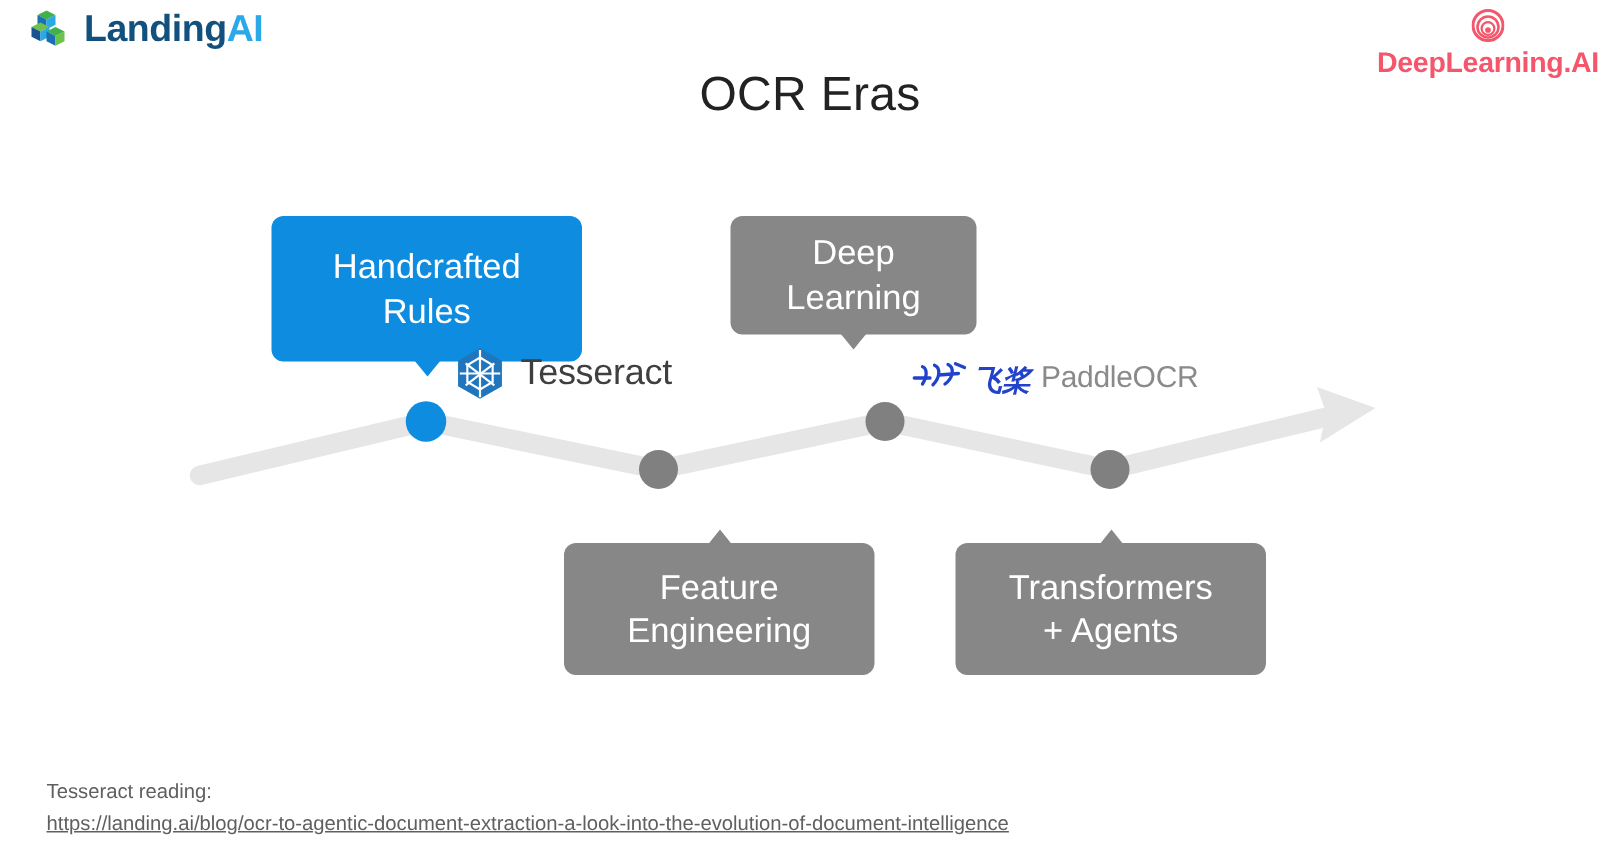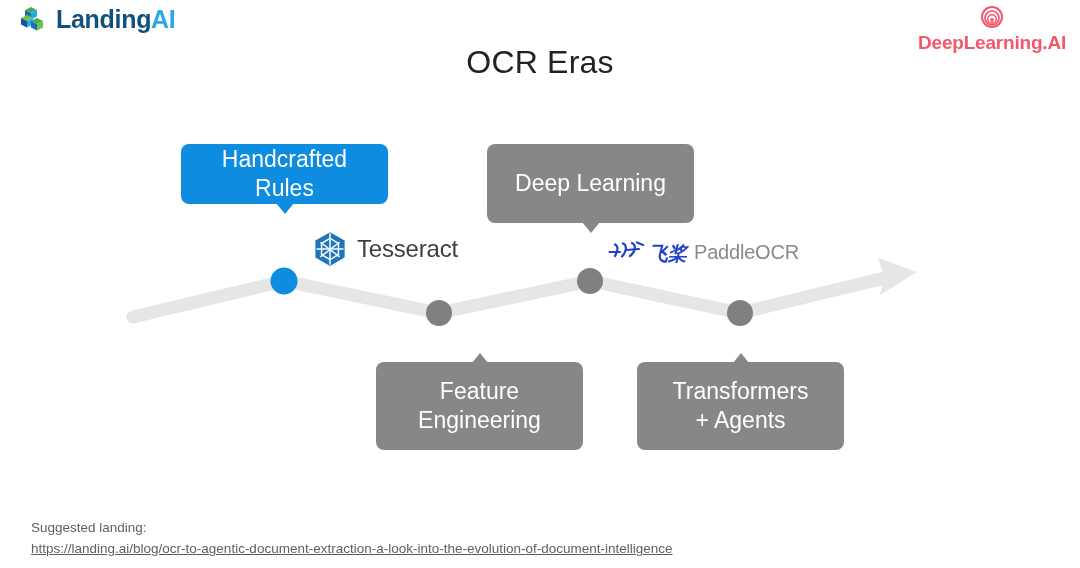--- a/index.html
+++ b/index.html
@@ -118,34 +118,34 @@
   }
   .callout.blue.down .tip { border-top: 11px solid #0d8ce0; }
   .callout.gray.down .tip { border-top: 11px solid #878787; }
   .callout.up .tip {
     top: -9px;
     border-left: 8px solid transparent;
     border-right: 8px solid transparent;
     border-bottom: 10px solid #878787;
   }
 
-  #box-handcrafted { left: 181px; top: 144px; width: 207px; height: 60px; }
-  #box-deeplearning { left: 487px; top: 144px; width: 207px; height: 79px; }
+  #box-handcrafted { left: 181px; top: 144px; width: 207px; height: 97px; }
+  #box-deeplearning { left: 487px; top: 144px; width: 164px; height: 79px; }
   #box-feature { left: 336px; top: 362px; width: 207px; height: 88px; margin-left: 40px; }
   #box-transformers { left: 637px; top: 362px; width: 207px; height: 88px; }
 
   
   .tool-logo {
     position: absolute;
     display: flex;
     align-items: center;
     gap: 9px;
     white-space: nowrap;
   }
-  #logo-tesseract { left: 312px; top: 231px; }
+  #logo-tesseract { left: 302px; top: 231px; }
   #logo-tesseract .mark { width: 36px; height: 36px; display: block; }
   #logo-tesseract .name {
     font-size: 24px;
     color: #3f3f3f;
     letter-spacing: -0.2px;
     line-height: 1;
   }
 
   #logo-paddleocr { left: 608px; top: 240px; gap: 7px; }
   #logo-paddleocr .mark-wrap { display: flex; align-items: baseline; gap: 3px; }
@@ -285,15 +285,15 @@
         </g>
       </svg>
       <span class="cn">飞桨</span>
     </div>
     <span class="name">PaddleOCR</span>
   </div>
 
 </div>
 
 <div class="footer">
-  <span class="label">Suggested landing:</span>
+  <span class="label">Tesseract reading:</span>
   <span class="link">https://landing.ai/blog/ocr-to-agentic-document-extraction-a-look-into-the-evolution-of-document-intelligence</span>
 </div>
 
 </body></html>

